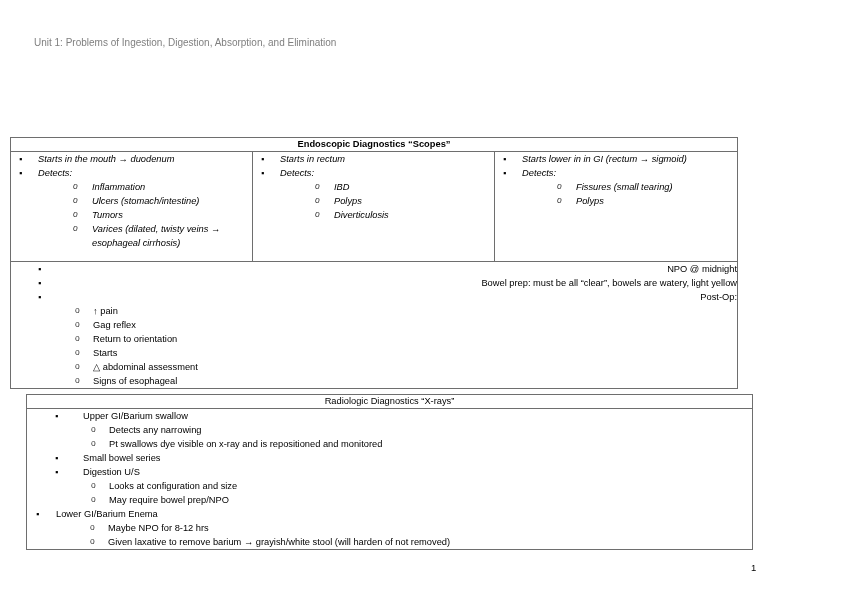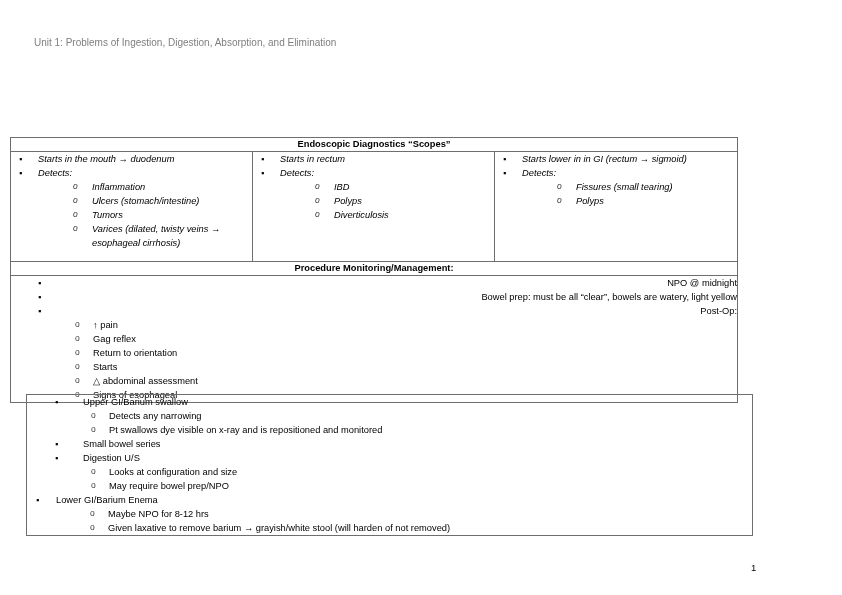--- a/index.html
+++ b/index.html
@@ -72,43 +72,43 @@
     </td>
     <td>
       <ul>
         <li class="b1">Starts lower in in GI (rectum → sigmoid)</li>
         <li class="b1">Detects:</li>
         <li class="b2">Fissures (small tearing)</li>
         <li class="b2">Polyps</li>
       </ul>
     </td>
   </tr>
-  <tr>
-    <td colspan="3" class="title-cell">Procedure Monitoring/Management:</td>
-  </tr>
   <tr style="height:125px;">
     <td colspan="3">
       <ul>
         <li class="m1">NPO @ midnight</li>
         <li class="m1">Bowel prep: must be all “clear”, bowels are watery, light yellow</li>
         <li class="m1">Post-Op:</li>
         <li class="m2">↑ pain</li>
         <li class="m2">Gag reflex</li>
         <li class="m2">Return to orientation</li>
         <li class="m2">Starts</li>
         <li class="m2">△ abdominal assessment</li>
         <li class="m2">Signs of esophageal</li>
       </ul>
     </td>
   </tr>
 </tbody>
   </table>
 
 <table style="left:26px; top:394px; width:727px;">
   <tbody>
+      <tr>
+    <td class="title-plain">Radiologic Diagnostics “X-rays”</td>
+  </tr>
   <tr style="height:138px;">
     <td>
       <ul>
         <li class="r1">Upper GI/Barium swallow</li>
         <li class="r2">Detects any narrowing</li>
         <li class="r2">Pt swallows dye visible on x-ray and is repositioned and monitored</li>
         <li class="r1">Small bowel series</li>
         <li class="r1">Digestion U/S</li>
         <li class="r2">Looks at configuration and size</li>
         <li class="r2">May require bowel prep/NPO</li>

